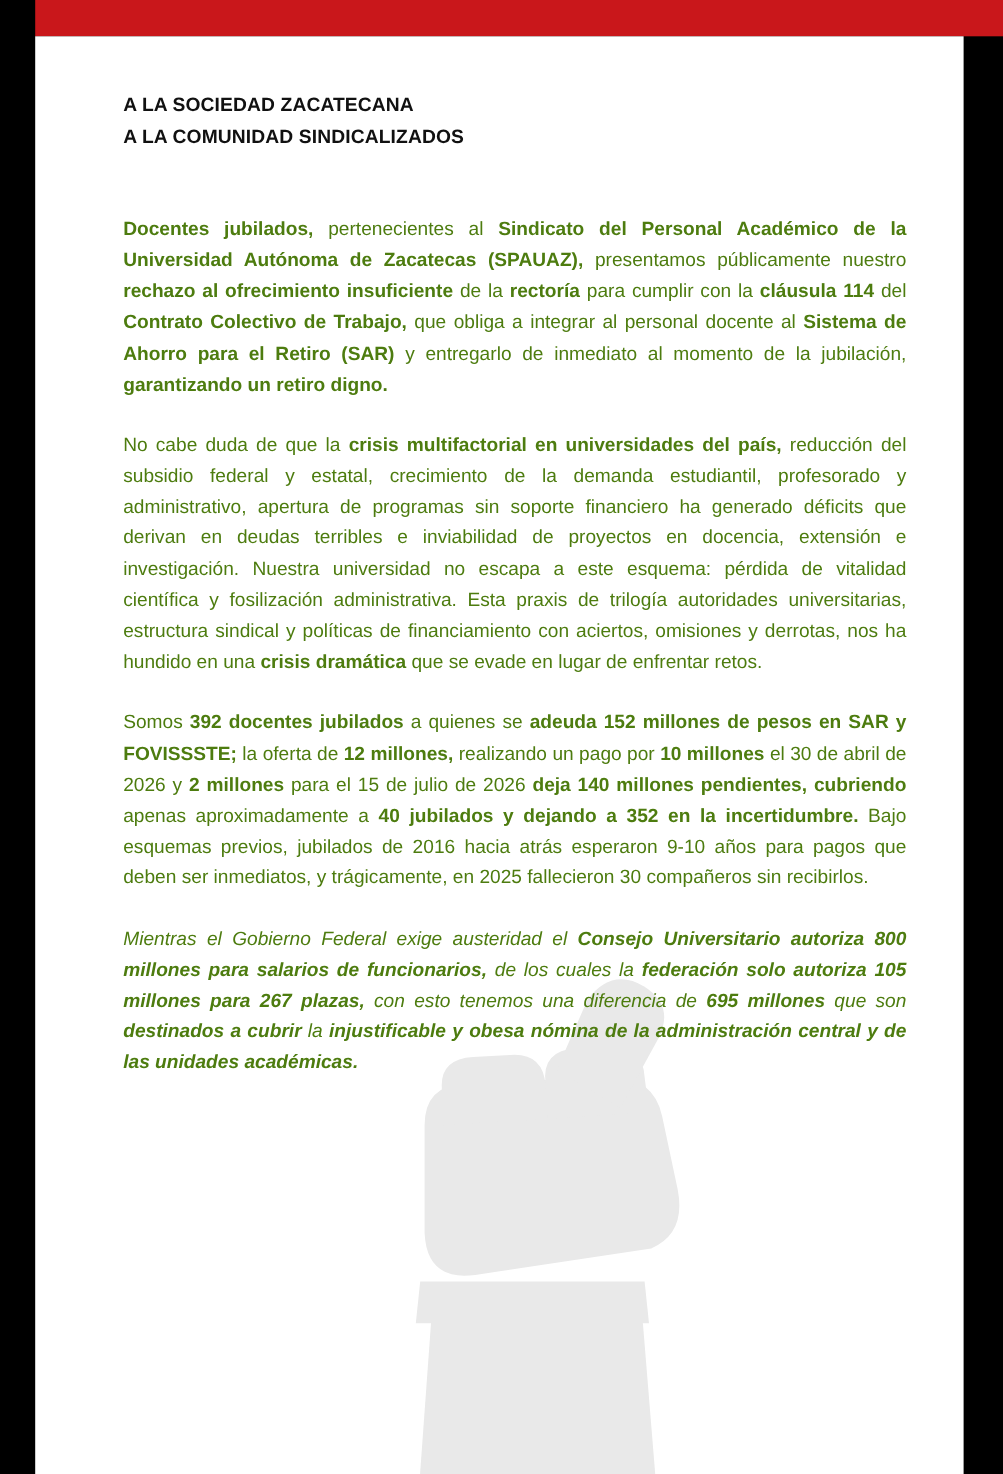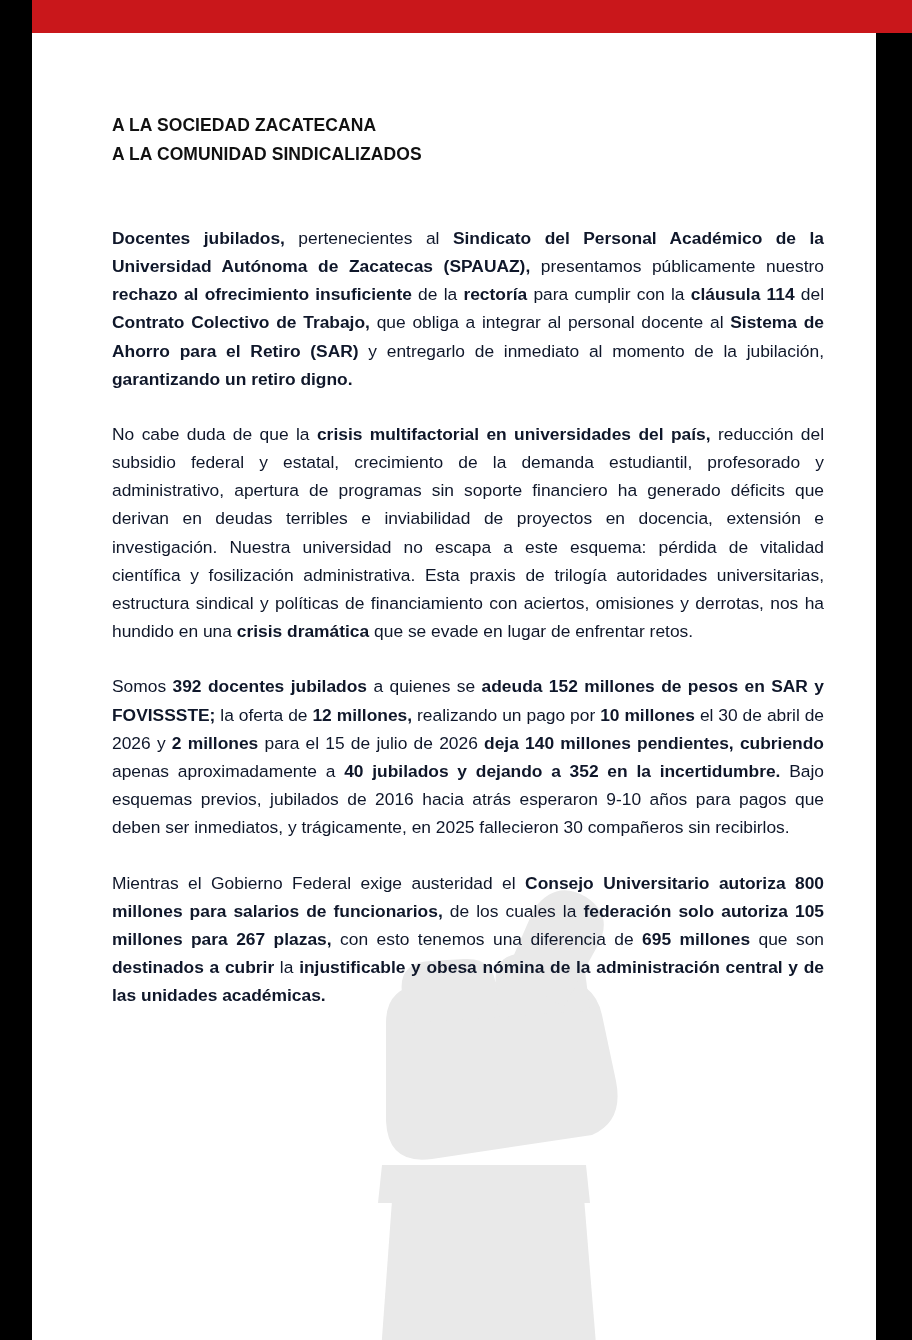--- a/index.html
+++ b/index.html
@@ -53,47 +53,46 @@
     height: 520px;
     opacity: 1;
     pointer-events: none;
   }
   #watermark svg { display: block; width: 100%; height: 100%; }
 
   #content {
     position: relative;
     z-index: 2;
     padding: 48px 52px 0 80px;
-    margin-top: 30px;
   }
 
   
   #heading {
     margin: 0 0 54px 0;
   }
   .heading-line {
     font-size: 17.5px;
     font-weight: 700;
     letter-spacing: 0.1px;
     line-height: 1.68;
     color: #111111;
     white-space: nowrap;
   }
 
   
   .para {
     font-size: 17.4px;
     line-height: 1.62;
-    color: #0f172a;
+    color: #4d7c0f;
     text-align: justify;
     text-justify: inter-word;
     margin: 0 0 27px 0;
     hyphens: none;
   }
-  .para:last-child { margin-bottom: 0; }
+  .para:last-child { margin-bottom: 0; font-style: italic; }
   .para b { font-weight: 700; }
 
   
 </style>
 </head>
 <body>
 
 <div id="screen">
 
   <div id="top-banner"></div>

